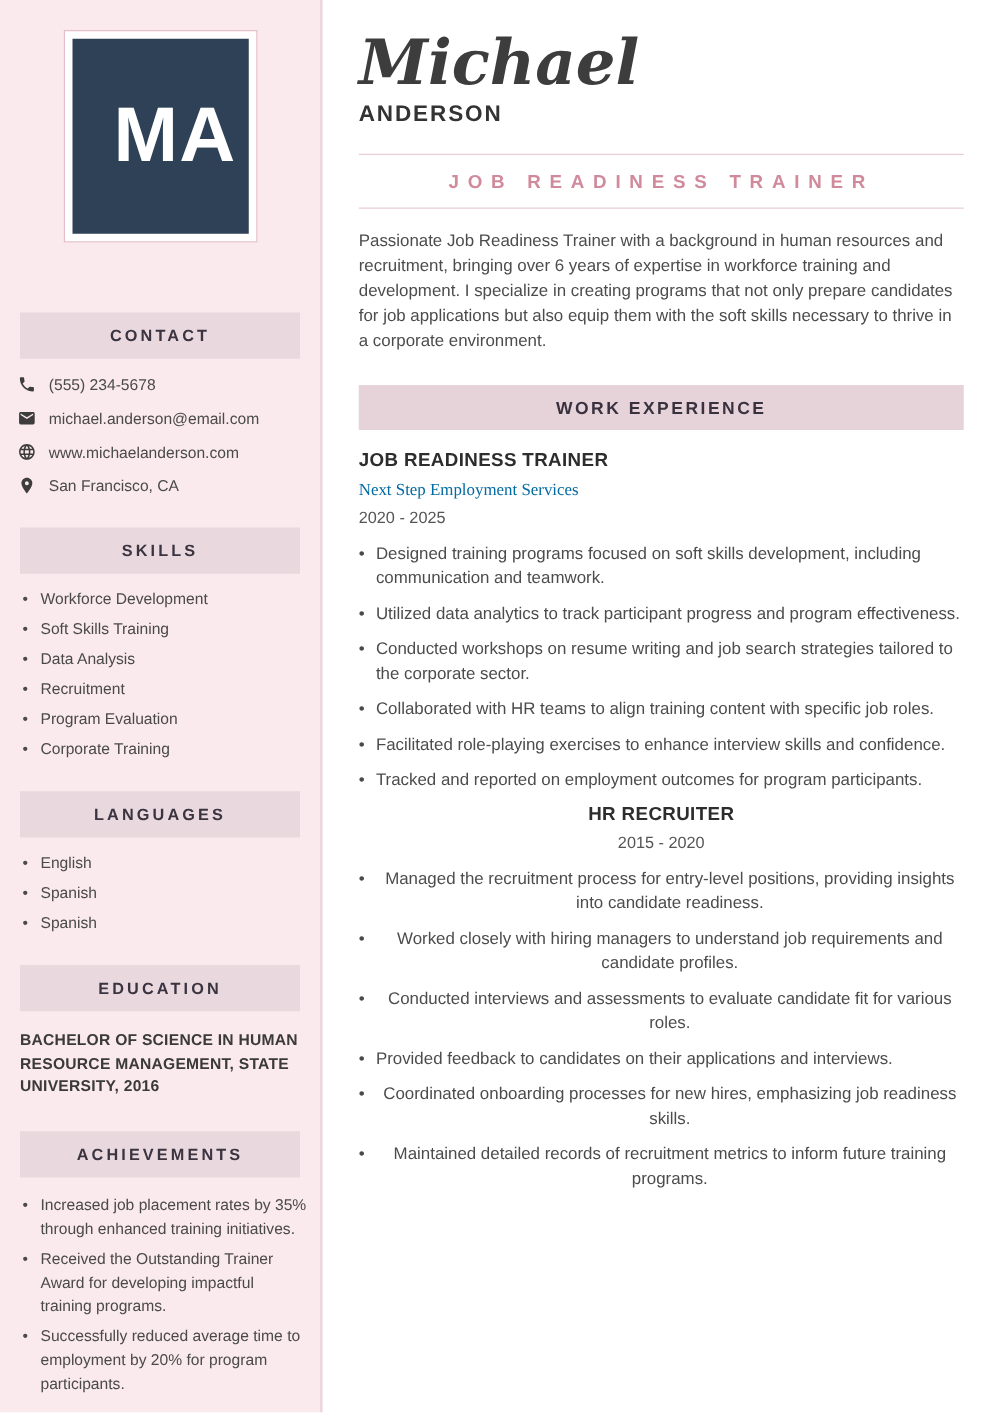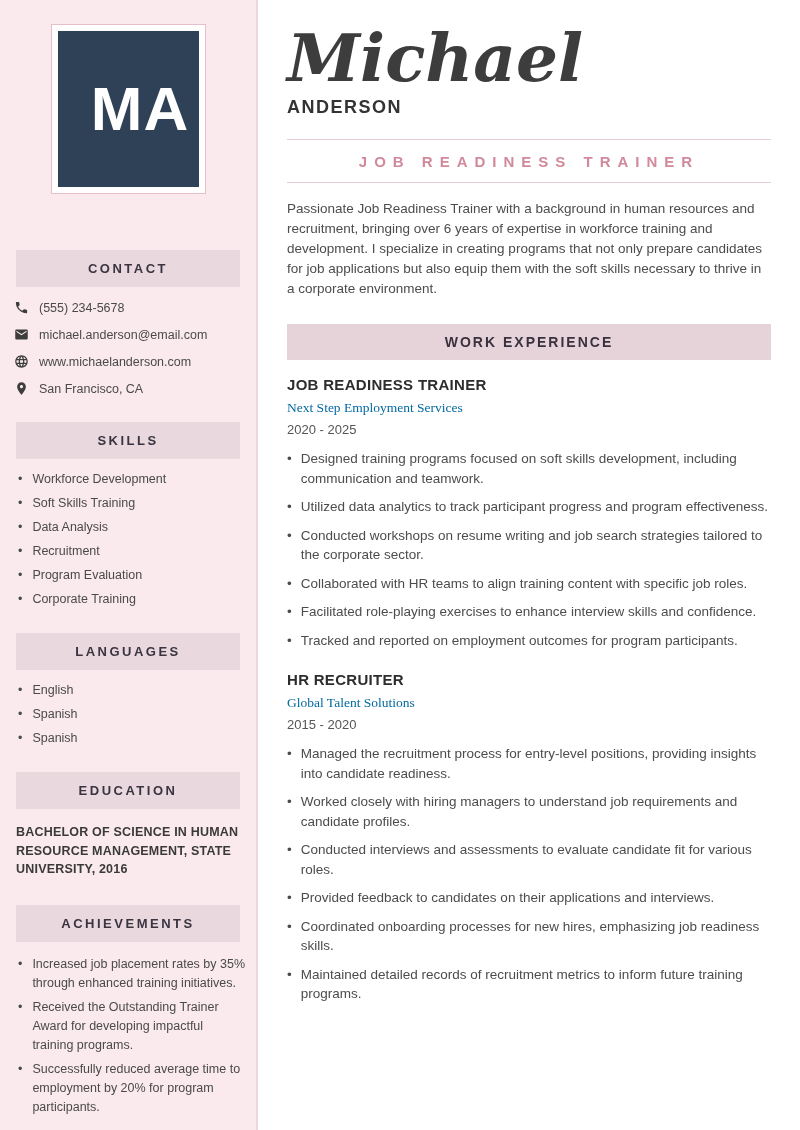--- a/index.html
+++ b/index.html
@@ -65,21 +65,21 @@
     margin: 14px 16px 0;
     font-size: 12.5px; font-weight: bold; line-height: 18.5px;
     color: #3a3a3a; letter-spacing: 0.2px;
   }
 
   
   .main { flex: 1; padding: 24px 29px 0 29px; }
   .name-first {
     font-family: "DejaVu Serif", serif;
     font-style: italic; font-weight: bold;
-    font-size: 66px; line-height: 1.05;
+    font-size: 50px; line-height: 1.05;
     color: #3d3d3d;
   }
   .name-last {
     font-size: 18px; font-weight: bold; letter-spacing: 1.5px;
     color: #333333; margin-top: 4px;
   }
   .rule { border: none; border-top: 1px solid #e9cdd4; margin: 0; }
   .rule.top { margin-top: 21px; }
   .title-banner {
     text-align: center;
@@ -93,21 +93,21 @@
   }
   .section-band {
     background: #e6d3d9;
     margin-top: 25px;
     padding: 10px 0;
     text-align: center;
     font-size: 14px; font-weight: bold; letter-spacing: 2px;
     color: #39323e;
   }
   .job { margin-top: 16px; }
-  .job + .job { margin-top: 21px; }
+  .job + .job { margin-top: 9px; text-align: center; }
   .job-title {
     font-size: 15px; font-weight: bold; color: #2d2d2d; letter-spacing: 0.3px;
   }
   .job-company { font-size: 13.5px; color: #0369a1; margin-top: 7px; font-family: Liberation Serif, serif; }
   .job-dates  { font-size: 13px;   color: #555555; margin-top: 6px; }
   .job-bullets { list-style: none; margin: 12px 0 0; padding: 0; }
   .job-bullets li {
     display: flex; gap: 9px;
     margin-bottom: 9px;
     font-size: 13.5px; line-height: 19.5px; color: #4c4c4c;
@@ -297,21 +297,20 @@
 
           <li>
             <span class="dot">•</span>
             <span>Tracked and reported on employment outcomes for program participants.</span>
           </li>
         </ul>
     </section>
 
     <section class="job">
       <div class="job-title">HR RECRUITER</div>
-      <div class="job-company">Global Talent Solutions</div>
       <div class="job-dates">2015 - 2020</div>
       <ul class="job-bullets">
 
           <li>
             <span class="dot">•</span>
             <span>Managed the recruitment process for entry-level positions, providing insights into candidate readiness.</span>
           </li>
 
           <li>
             <span class="dot">•</span>

